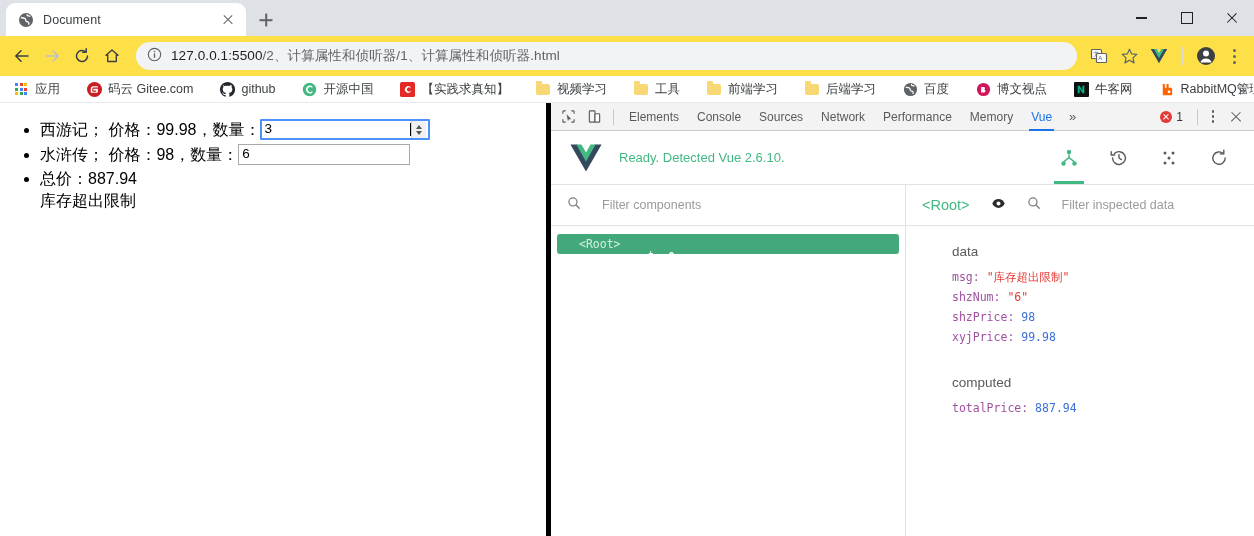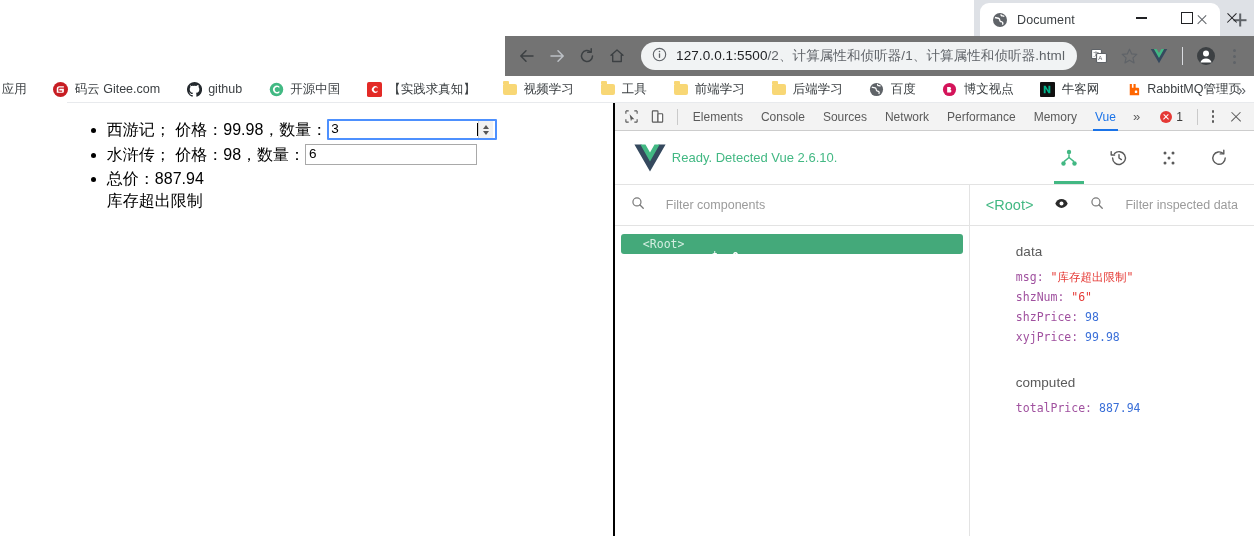--- a/index.html
+++ b/index.html
@@ -4,21 +4,21 @@
 <style>
   * { box-sizing: border-box; margin: 0; padding: 0; }
   html, body {
     width: 1254px; height: 536px;
     font-family: "Liberation Sans", "DejaVu Sans", sans-serif;
     overflow: hidden;
     background: #fff;
   }
 
   
-  .window { width: 1254px; height: 536px; display: flex; flex-direction: column; background:#fff;align-items:flex-end; }
+  .window { width: 1254px; height: 536px; display: flex; flex-direction: column; background:#fff; }
 
   
   .tabstrip {
     height: 36px; background:#dee1e6; display:flex; align-items:flex-end;
     position:relative; flex:0 0 36px;
   }
   .tab {
     width: 240px; height: 33px; background:#fff;
     border-radius: 9px 9px 0 0; display:flex; align-items:center;
     padding: 0 10px 0 12px; margin-left: 6px; gap: 9px; position:relative;
@@ -53,21 +53,21 @@
   .wc-max::before { content:""; width:10px; height:10px; border:1.3px solid #202124; display:block; }
   .wc-close { position:relative; }
   .wc-close::before, .wc-close::after {
     content:""; position:absolute; left:50%; top:50%; width:13px; height:1.3px; background:#202124;
   }
   .wc-close::before { transform: translate(-50%,-50%) rotate(45deg); }
   .wc-close::after  { transform: translate(-50%,-50%) rotate(-45deg); }
 
   
   .toolbar {
-    height: 40px; flex:0 0 40px; background:#737373; display:flex; align-items:center;
+    height: 40px; flex:0 0 40px; background:#fde047; display:flex; align-items:center;
     padding: 0 8px; gap: 2px;
   }
   .navbtn { width:28px; height:28px; display:flex; align-items:center; justify-content:center; }
   .navbtn svg { display:block; }
   .omnibox {
     flex:1; height:28px; background:#f1f3f4; border-radius:14px;
     display:flex; align-items:center; padding: 0 12px 0 11px; margin: 0 6px 0 8px;
     gap:9px; min-width:0;
   }
   .omnibox .urltext {
@@ -130,21 +130,21 @@
   .spin-up { border-bottom:4px solid #555; }
   .spin-dn { border-top:4px solid #555; }
   .text-input {
     width:172px; height:21px; border:1px solid #a9a9a9; border-radius:0;
     font-size:13.5px; padding: 0 3px; color:#000; background:#fff;
     display:flex; align-items:center;
   }
   .sub-line { font-size:16px; color:#000; margin-top:2px; }
 
   
-  .devtools { flex:1; display:flex; flex-direction:column; min-width:0; border-left:2px solid #000000; background:#fff; }
+  .devtools { flex:1; display:flex; flex-direction:column; min-width:0; border-left:5px solid #000000; background:#fff; }
   .dt-tabbar {
     height:28px; flex:0 0 28px; display:flex; align-items:center;
     border-bottom:1px solid #cdcdcd; background:#f3f3f3; padding-left:4px; gap:0;
   }
   .dt-tool { width:26px; height:26px; display:flex; align-items:center; justify-content:center; }
   .dt-sep { width:1px; height:16px; background:#cacaca; margin: 0 6px; }
   .dt-tab {
     padding: 0 9px; height:28px; display:flex; align-items:center;
     font-size:12px; color:#5a5a5a; white-space:nowrap; position:relative;
   }
@@ -173,21 +173,21 @@
   }
   .dt-close::before { transform: translate(-50%,-50%) rotate(45deg); }
   .dt-close::after  { transform: translate(-50%,-50%) rotate(-45deg); }
 
   
   .vue-header {
     height:54px; flex:0 0 54px; display:flex; align-items:center;
     padding: 0 22px 0 18px; border-bottom:1px solid #e3e3e3; background:#fff;
   }
   .vue-logo { width:34px; height:30px; flex:0 0 34px; }
-  .vue-status { margin-left:5px; font-size:13px; color:#42b883; }
+  .vue-status { margin-left:16px; font-size:13px; color:#42b883; }
   .vue-actions { margin-left:auto; display:flex; align-items:center; gap:24px; height:100%; }
   .vue-act { width:26px; height:100%; display:flex; align-items:center; justify-content:center; position:relative; }
   .vue-act.active::after {
     content:""; position:absolute; bottom:0; left:-2px; right:-2px; height:3px; background:#42b883;
   }
 
   
   .vue-body { flex:1; display:flex; min-height:0; }
   .vue-left { width:355px; flex:0 0 355px; display:flex; flex-direction:column; border-right:1px solid #e3e3e3; min-width:0; }
   .vue-right { flex:1; display:flex; flex-direction:column; min-width:0; }

